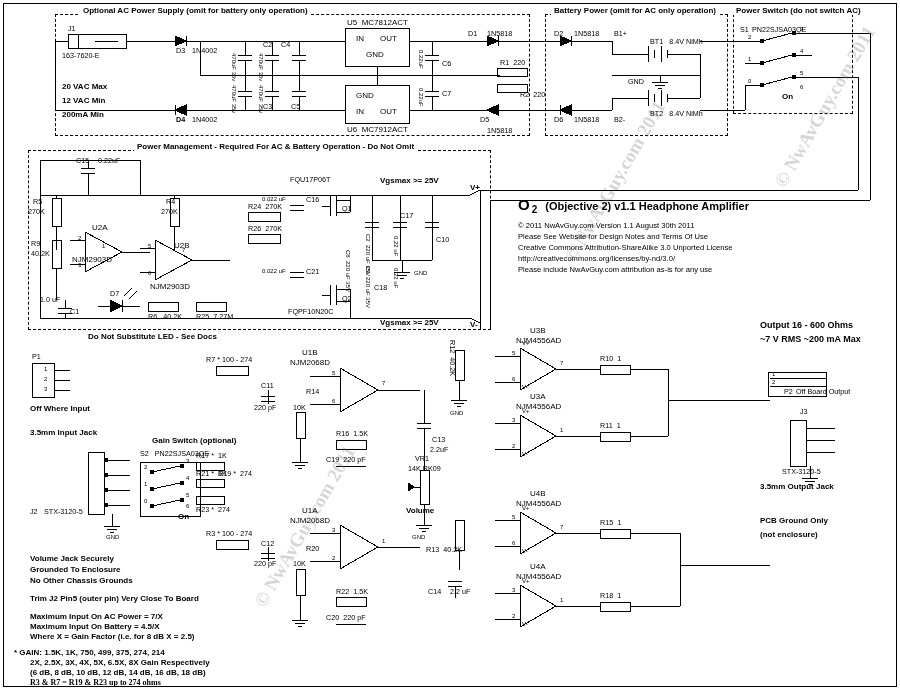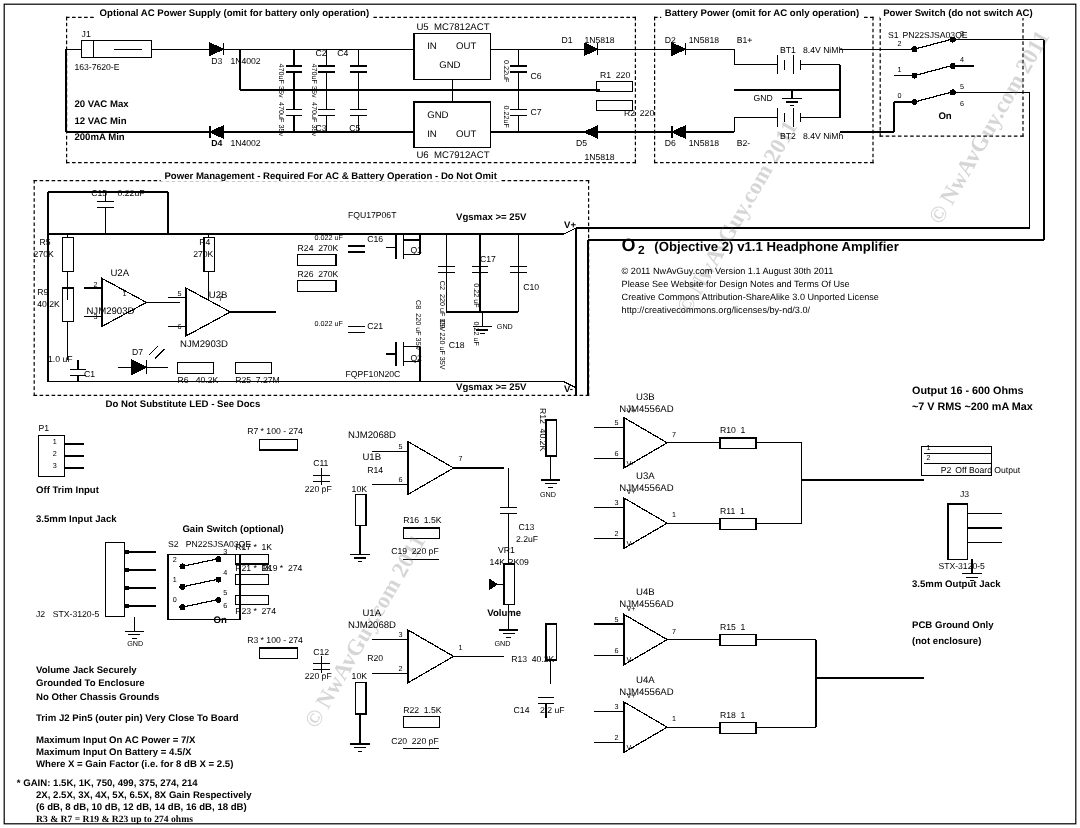--- a/index.html
+++ b/index.html
@@ -523,28 +523,29 @@
     <div style="display:flex;align-items:baseline;gap:2px;">
       <span class="ttl-main">O</span>
       <span style="font-size:10px;font-weight:bold;position:relative;top:3px;">2</span>
       <span class="ttl-sub" style="margin-left:6px;">(Objective 2) v1.1 Headphone Amplifier</span>
     </div>
     <div class="lic" style="margin-top:7px;">
       <div>© 2011 NwAvGuy.com Version 1.1 August 30th 2011</div>
       <div>Please See Website for Design Notes and Terms Of Use</div>
       <div>Creative Commons Attribution-ShareAlike 3.0 Unported License</div>
       <div>http://creativecommons.org/licenses/by-nd/3.0/</div>
+      <div>Please include NwAvGuy.com attribution as-is for any use</div>
     </div>
   </div>
 
   <div class="t" style="left:32px;top:353px;">P1</div>
   <div class="t t6" style="left:44px;top:366px;">1</div>
   <div class="t t6" style="left:44px;top:376px;">2</div>
   <div class="t t6" style="left:44px;top:386px;">3</div>
-  <div class="t t8 tb" style="left:30px;top:404px;">Off Trim Input</div>
+  <div class="t t8 tb" style="left:30px;top:404px;">Off Where Input</div>
   <div class="t t8 tb" style="left:30px;top:428px;">3.5mm Input Jack</div>
   <div class="t" style="left:30px;top:508px;">J2</div>
   <div class="t" style="left:44px;top:508px;">STX-3120-5</div>
   <div class="t t6" style="left:106px;top:534px;">GND</div>
   <div class="t t8 tb" style="left:152px;top:436px;">Gain Switch (optional)</div>
   <div class="t" style="left:140px;top:450px;">S2   PN22SJSA03QE</div>
   <div class="t t6" style="left:144px;top:464px;">2</div>
   <div class="t t6" style="left:144px;top:481px;">1</div>
   <div class="t t6" style="left:144px;top:498px;">0</div>
   <div class="t t6" style="left:186px;top:458px;">3</div>
@@ -552,21 +553,21 @@
   <div class="t t6" style="left:186px;top:492px;">5</div>
   <div class="t t6" style="left:186px;top:503px;">6</div>
   <div class="t t8 tb" style="left:178px;top:512px;">On</div>
   <div class="t" style="left:196px;top:452px;">R17 *  1K</div>
   <div class="t" style="left:196px;top:470px;">R21 *  1K</div>
   <div class="t" style="left:218px;top:470px;">R19 *  274</div>
   <div class="t" style="left:196px;top:506px;">R23 *  274</div>
   <div class="t" style="left:206px;top:356px;">R7 * 100 - 274</div>
   <div class="t" style="left:206px;top:530px;">R3 * 100 - 274</div>
 
-  <div class="t t8" style="left:302px;top:348px;margin-top:28px;">U1B</div>
+  <div class="t t8" style="left:302px;top:348px;">U1B</div>
   <div class="t t8" style="left:290px;top:358px;">NJM2068D</div>
   <div class="t t8" style="left:302px;top:506px;">U1A</div>
   <div class="t t8" style="left:290px;top:516px;">NJM2068D</div>
   <div class="t t6" style="left:332px;top:370px;">5</div>
   <div class="t t6" style="left:332px;top:398px;">6</div>
   <div class="t t6" style="left:382px;top:380px;">7</div>
   <div class="t t6" style="left:332px;top:527px;">3</div>
   <div class="t t6" style="left:332px;top:555px;">2</div>
   <div class="t t6" style="left:382px;top:538px;">1</div>
   <div class="t" style="left:261px;top:382px;">C11</div>

